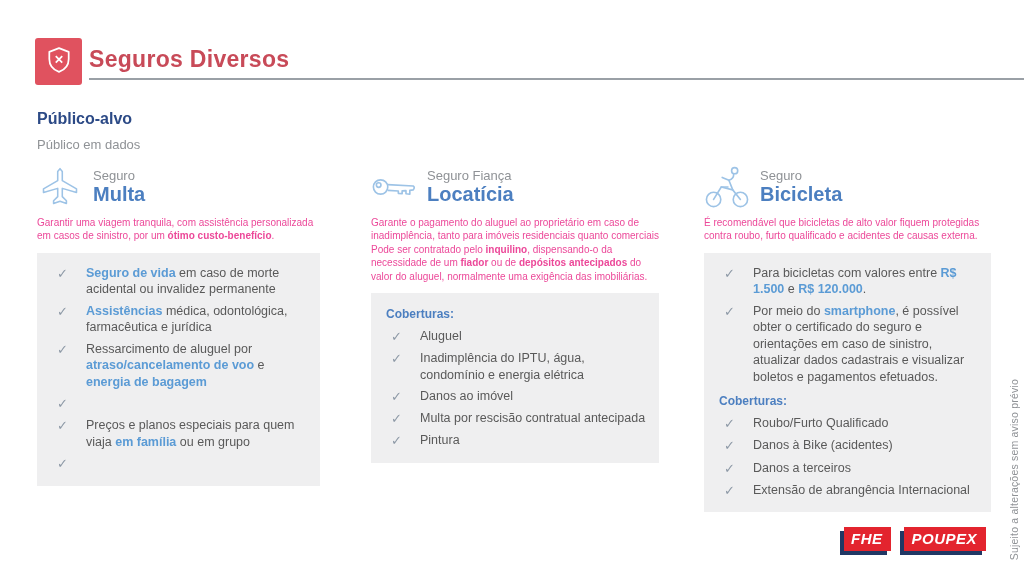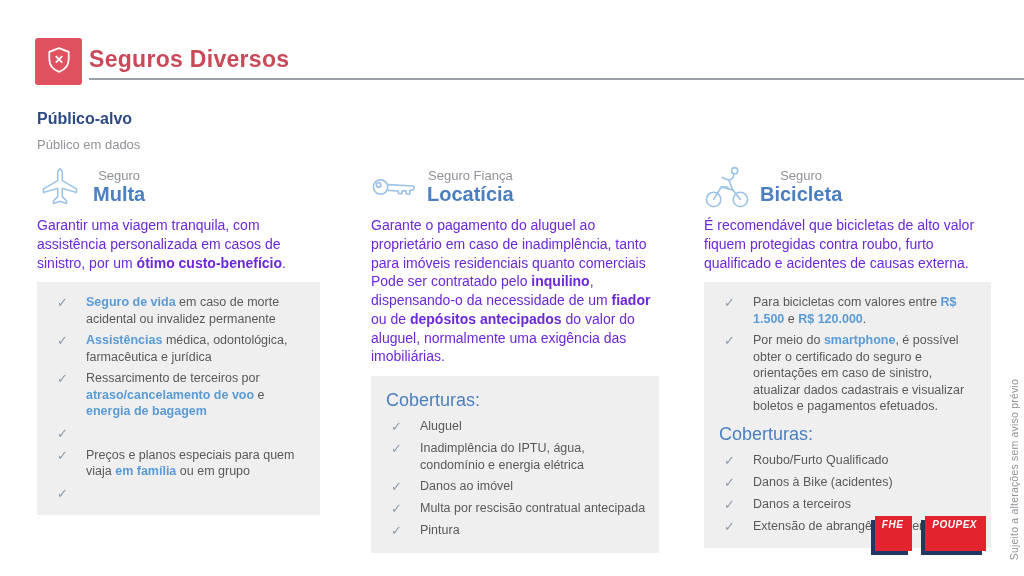--- a/index.html
+++ b/index.html
@@ -20,41 +20,41 @@
   }
   .title-divider { position:absolute; left:89px; top:78px; right:0; height:2px; background:#9aa0a6; }
   
   .audience-title { position:absolute; left:37px; top:110px; font-size:16px; font-weight:bold; color:var(--c-heading-blue,#2c4a86); }
   .audience-sub   { position:absolute; left:37px; top:137px; font-size:13px; color:#8f9296; }
   
   .col { position:absolute; top:164px; }
   .col-0 { left:37px;  width:283px; }
   .col-1 { left:371px; width:288px; }
   .col-2 { left:704px; width:287px; }
-  .col-head { display:flex; align-items:center; gap:10px; min-height:46px; margin-bottom:6px;text-align:center; }
+  .col-head { display:flex; align-items:center; gap:10px; min-height:46px; margin-bottom:6px; }
   .col-icon { flex:none; display:flex; align-items:center; }
   .col-icon svg { display:block; }
   .col-titles { display:flex; flex-direction:column; }
   .kicker { font-size:13px; color:#8f9296; line-height:1.1; }
   .col-name { font-size:20px; font-weight:bold; color:var(--c-accent-blue,#4c7fc0); line-height:1.1; }
-  .desc { font-size:14px; color:#6d28d9; line-height:1.34; }
+  .desc { font-size:10px; color:#ec4899; line-height:1.34; }
   .desc p { margin:0; }
   .graybox { background:var(--c-box-bg,#efeff0); margin-top:10px; padding:12px 13px 13px 13px; }
-  .cov-heading { font-size:18px; font-weight:normal; color:var(--c-accent-blue,#4c7fc0); margin:2px 0 7px 2px; }
+  .cov-heading { font-size:12px; font-weight:bold; color:var(--c-accent-blue,#4c7fc0); margin:2px 0 7px 2px; }
   .group + .group .cov-heading { margin-top:9px; }
   .blist { display:flex; flex-direction:column; gap:5px; }
   .bitem { display:flex; font-size:12.5px; color:#595959; line-height:1.32; }
   .check { flex:none; width:18px; margin-left:7px; margin-right:11px; color:#8d99a6; font-size:13px; }
   .hl   { color:var(--c-highlight-blue,#5b9bd5); font-weight:bold; }
   .bold { font-weight:bold; }
   
   .logos { position:absolute; right:38px; bottom:25px; display:flex; gap:13px; }
   .logo {
     background:var(--c-logo-red,#e3242e); color:#ffffff; font-weight:bold; font-style:italic;
-    font-size:10px; letter-spacing:.5px; padding:3px 9px 21px 7px;
+    font-size:15px; letter-spacing:.5px; padding:3px 9px 4px 7px;
     box-shadow:-4px 4px 0 var(--c-logo-navy,#203864);
   }
   .disclaimer {
     position:absolute; right:4px; bottom:16px;
     writing-mode:vertical-rl; transform:rotate(180deg);
     font-size:10.5px; color:#8f9296; letter-spacing:.2px;
   }
 </style>
 </head>
 <body>
@@ -95,21 +95,21 @@
               <div class="bitem">
                 <span class="check">✓</span>
                 <span><span class="hl">Seguro de vida</span><span> em caso de morte acidental ou invalidez permanente</span></span>
               </div>
               <div class="bitem">
                 <span class="check">✓</span>
                 <span><span class="hl">Assistências</span><span> médica, odontológica, farmacêutica e jurídica</span></span>
               </div>
               <div class="bitem">
                 <span class="check">✓</span>
-                <span><span>Ressarcimento de terceiros por </span><span class="hl">atraso/cancelamento de voo</span><span> e </span><span class="hl">energia de bagagem</span></span>
+                <span><span>Ressarcimento de aluguel por </span><span class="hl">atraso/cancelamento de voo</span><span> e </span><span class="hl">energia de bagagem</span></span>
               </div>
               <div class="bitem">
                 <span class="check">✓</span>
               </div>
               <div class="bitem">
                 <span class="check">✓</span>
                 <span><span>Preços e planos especiais para quem viaja </span><span class="hl">em família</span><span> ou em grupo</span></span>
               </div>
               <div class="bitem">
                 <span class="check">✓</span>

